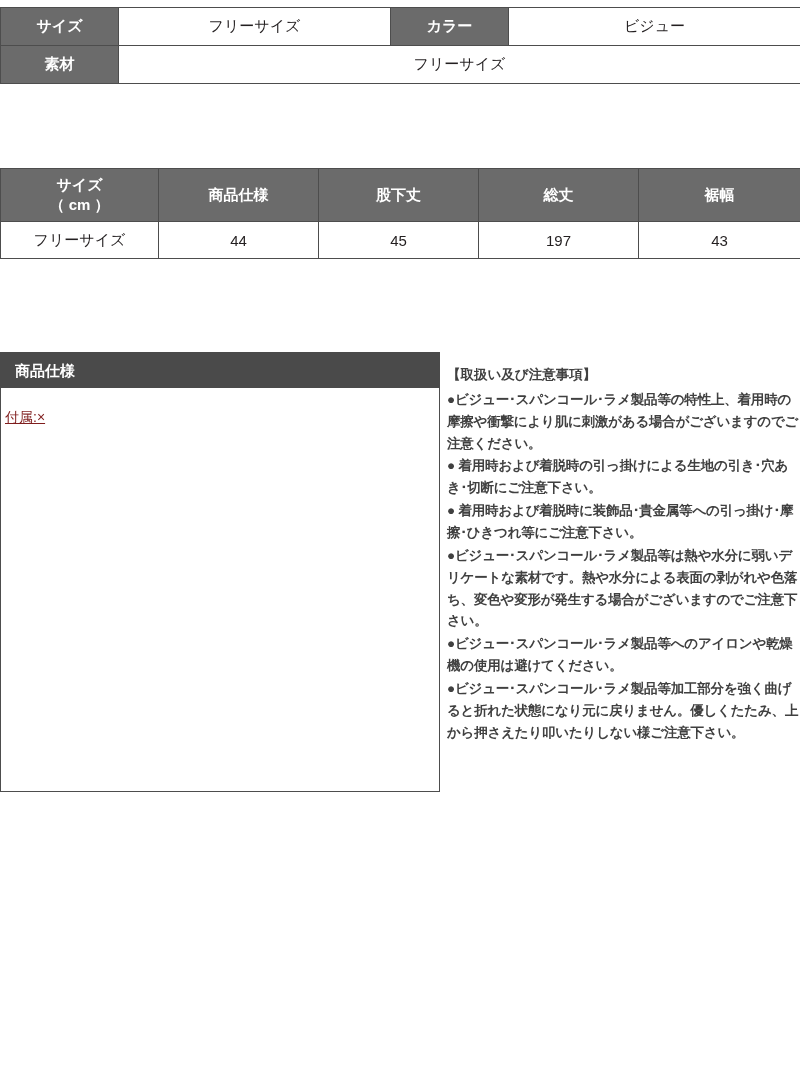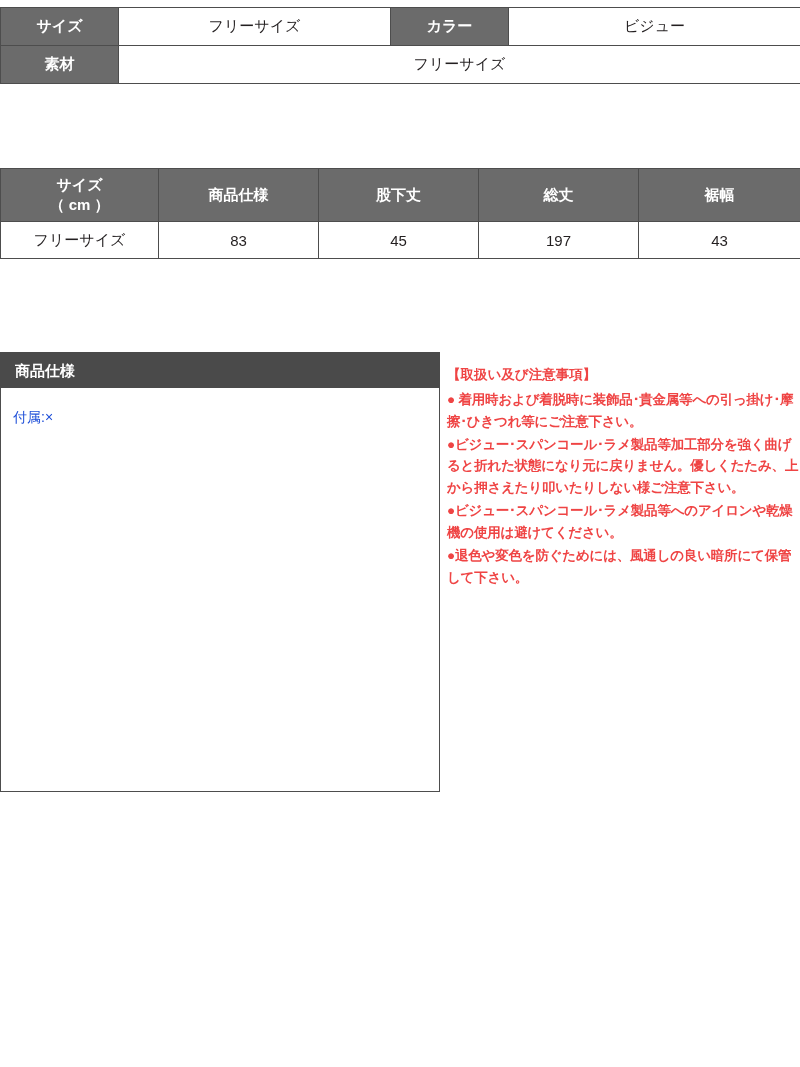--- a/index.html
+++ b/index.html
@@ -97,35 +97,36 @@
     height: 36px;
     line-height: 36px;
     padding-left: 14px;
     border: 1px solid #4a4a4a;
   }
   .panel-body {
     box-sizing: border-box;
     border: 1px solid #4d4d4d;
     border-top: none;
     height: 404px;
-    padding: 16px 12px;
+    padding: 16px 4px;
     font-size: 14px;
     line-height: 1.9;
-    color: #1d4ed8;
+    color: #7f1d1d;
+    text-decoration: underline;
   }
   .panel-body p { margin: 0 0 14px 0; }
 
   .right-panel {
     position: absolute;
     left: 447px;
     top: 12px;
     width: 353px;
     font-size: 13.5px;
     line-height: 1.62;
-    color: #ef4444;
+    color: #404040;
   }
   .right-panel .notice-title {
     font-weight: bold;
     margin: 0 0 3px 0;
   }
   .right-panel .notice-item {
     margin: 0 0 1px 0;
     font-weight: bold;
     letter-spacing: -0.2px;
   }
@@ -170,38 +171,40 @@
       </th>
       <th>商品仕様</th>
       <th>股下丈</th>
       <th>総丈</th>
       <th>裾幅</th>
     </tr>
   </thead>
   <tbody>
     <tr>
       <td>フリーサイズ</td>
-      <td>83</td>
+      <td>44</td>
       <td>45</td>
       <td>197</td>
       <td>43</td>
     </tr>
   </tbody>
 </table>
 
 <div class="panels">
 
   <div class="left-panel">
     <div class="panel-title">商品仕様</div>
     <div class="panel-body">
       <p>付属:×</p>
     </div>
   </div>
 
   <div class="right-panel">
     <p class="notice-title">【取扱い及び注意事項】</p>
+    <p class="notice-item">●ビジュー･スパンコール･ラメ製品等の特性上、着用時の摩擦や衝撃により肌に刺激がある場合がございますのでご注意ください。</p>
+    <p class="notice-item">● 着用時および着脱時の引っ掛けによる生地の引き･穴あき･切断にご注意下さい。</p>
     <p class="notice-item">● 着用時および着脱時に装飾品･貴金属等への引っ掛け･摩擦･ひきつれ等にご注意下さい。</p>
+    <p class="notice-item">●ビジュー･スパンコール･ラメ製品等は熱や水分に弱いデリケートな素材です。熱や水分による表面の剥がれや色落ち、変色や変形が発生する場合がございますのでご注意下さい。</p>
+    <p class="notice-item">●ビジュー･スパンコール･ラメ製品等へのアイロンや乾燥機の使用は避けてください。</p>
     <p class="notice-item">●ビジュー･スパンコール･ラメ製品等加工部分を強く曲げると折れた状態になり元に戻りません。優しくたたみ、上から押さえたり叩いたりしない様ご注意下さい。</p>
-    <p class="notice-item">●ビジュー･スパンコール･ラメ製品等へのアイロンや乾燥機の使用は避けてください。</p>
-    <p class="notice-item">●退色や変色を防ぐためには、風通しの良い暗所にて保管して下さい。</p>
   </div>
 
 </div>
 
 </body></html>

